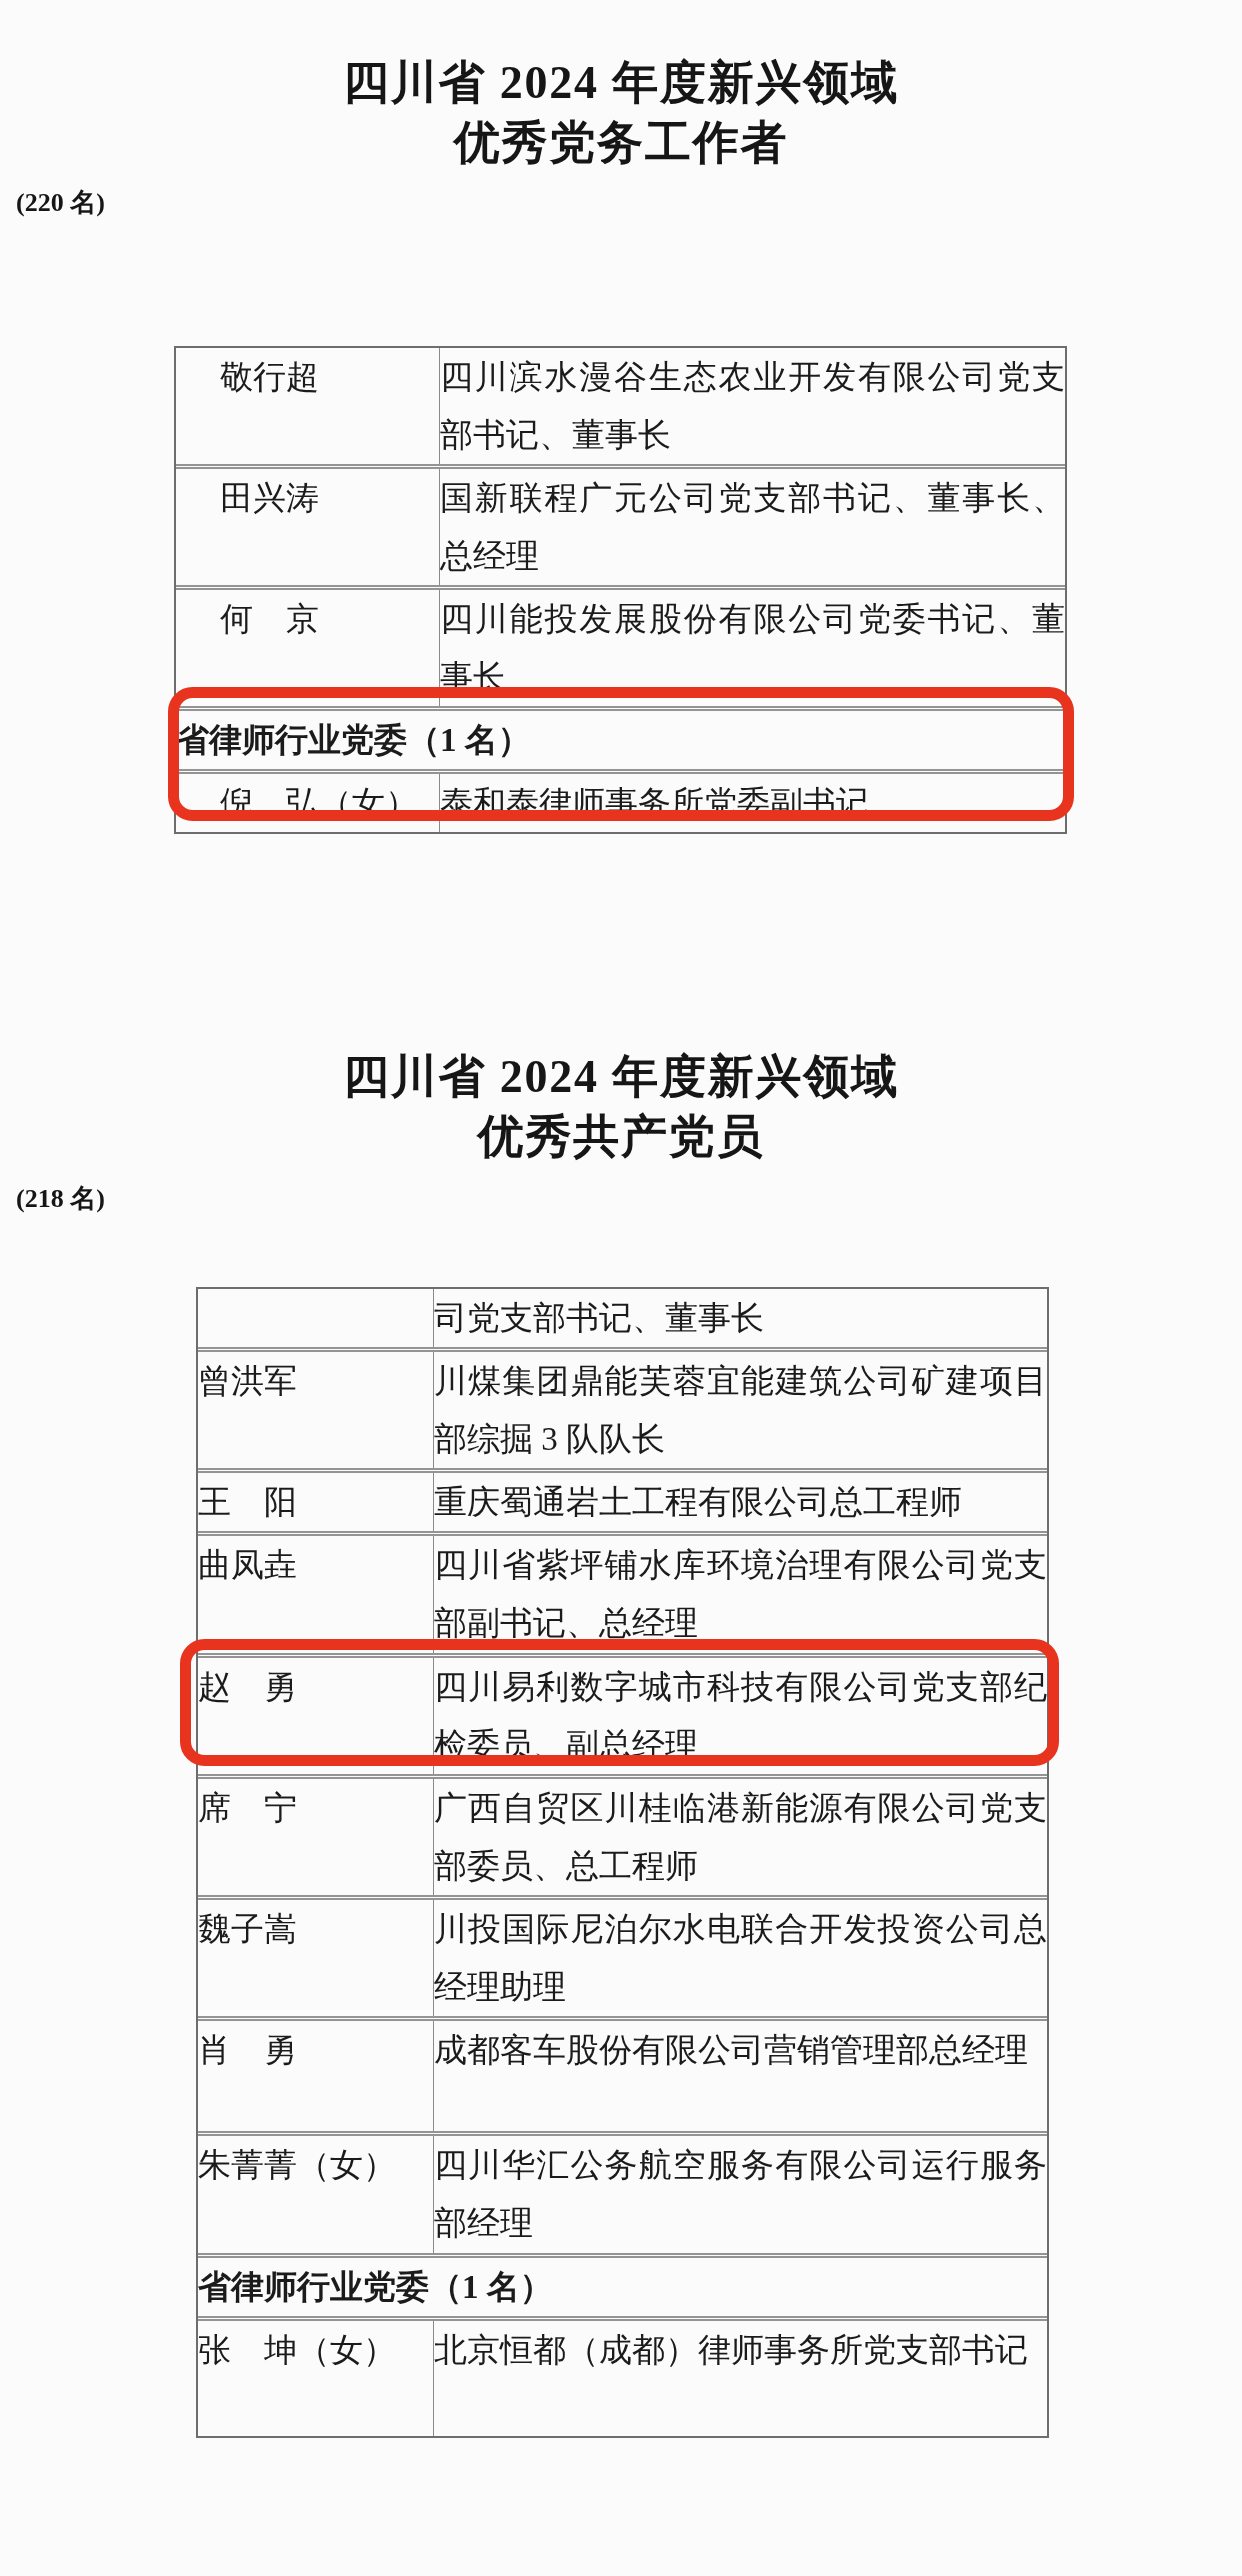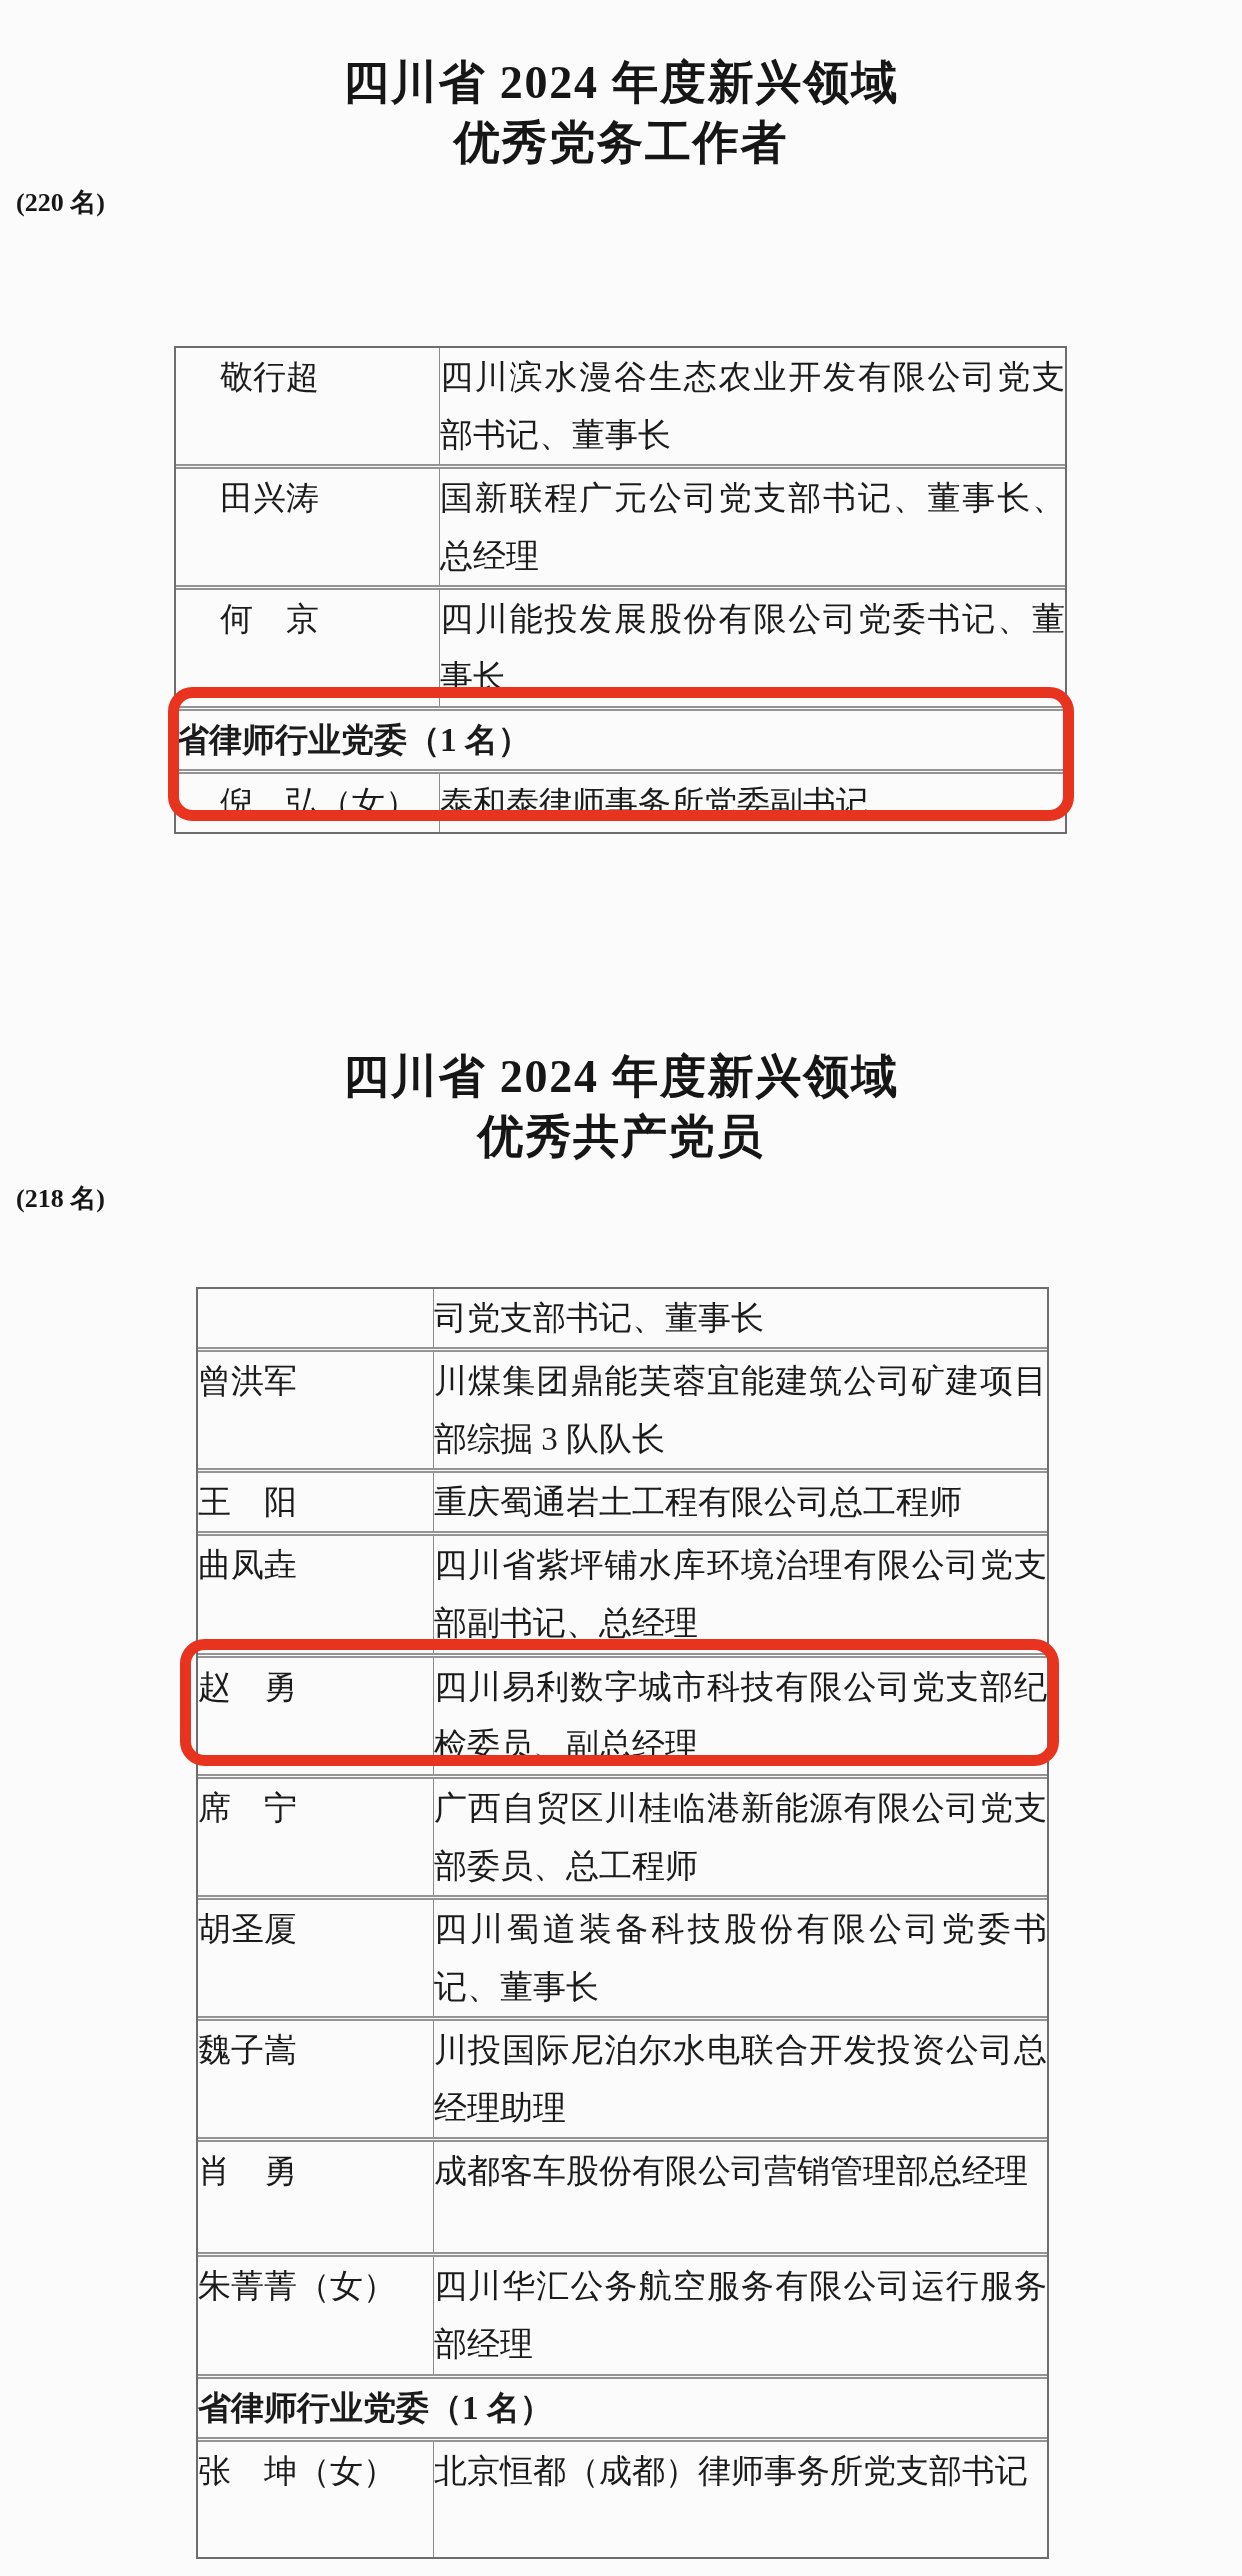--- a/index.html
+++ b/index.html
@@ -144,24 +144,20 @@
         <td class="pos-cell">四川省紫坪铺水库环境治理有限公司党支部副书记、总经理</td>
       </tr>
       <tr style="height:118px">
         <td class="name-cell">赵　勇</td>
         <td class="pos-cell">四川易利数字城市科技有限公司党支部纪检委员、副总经理</td>
       </tr>
       <tr style="height:118px">
         <td class="name-cell">席　宁</td>
         <td class="pos-cell">广西自贸区川桂临港新能源有限公司党支部委员、总工程师</td>
       </tr>
-      <tr style="height:116px">
-        <td class="name-cell">胡圣厦</td>
-        <td class="pos-cell">四川蜀道装备科技股份有限公司党委书记、董事长</td>
-      </tr>
       <tr style="height:117px">
         <td class="name-cell">魏子嵩</td>
         <td class="pos-cell">川投国际尼泊尔水电联合开发投资公司总经理助理</td>
       </tr>
       <tr style="height:115px">
         <td class="name-cell">肖　勇</td>
         <td class="pos-cell">成都客车股份有限公司营销管理部总经理</td>
       </tr>
       <tr style="height:122px">
         <td class="name-cell">朱菁菁（女）</td>

